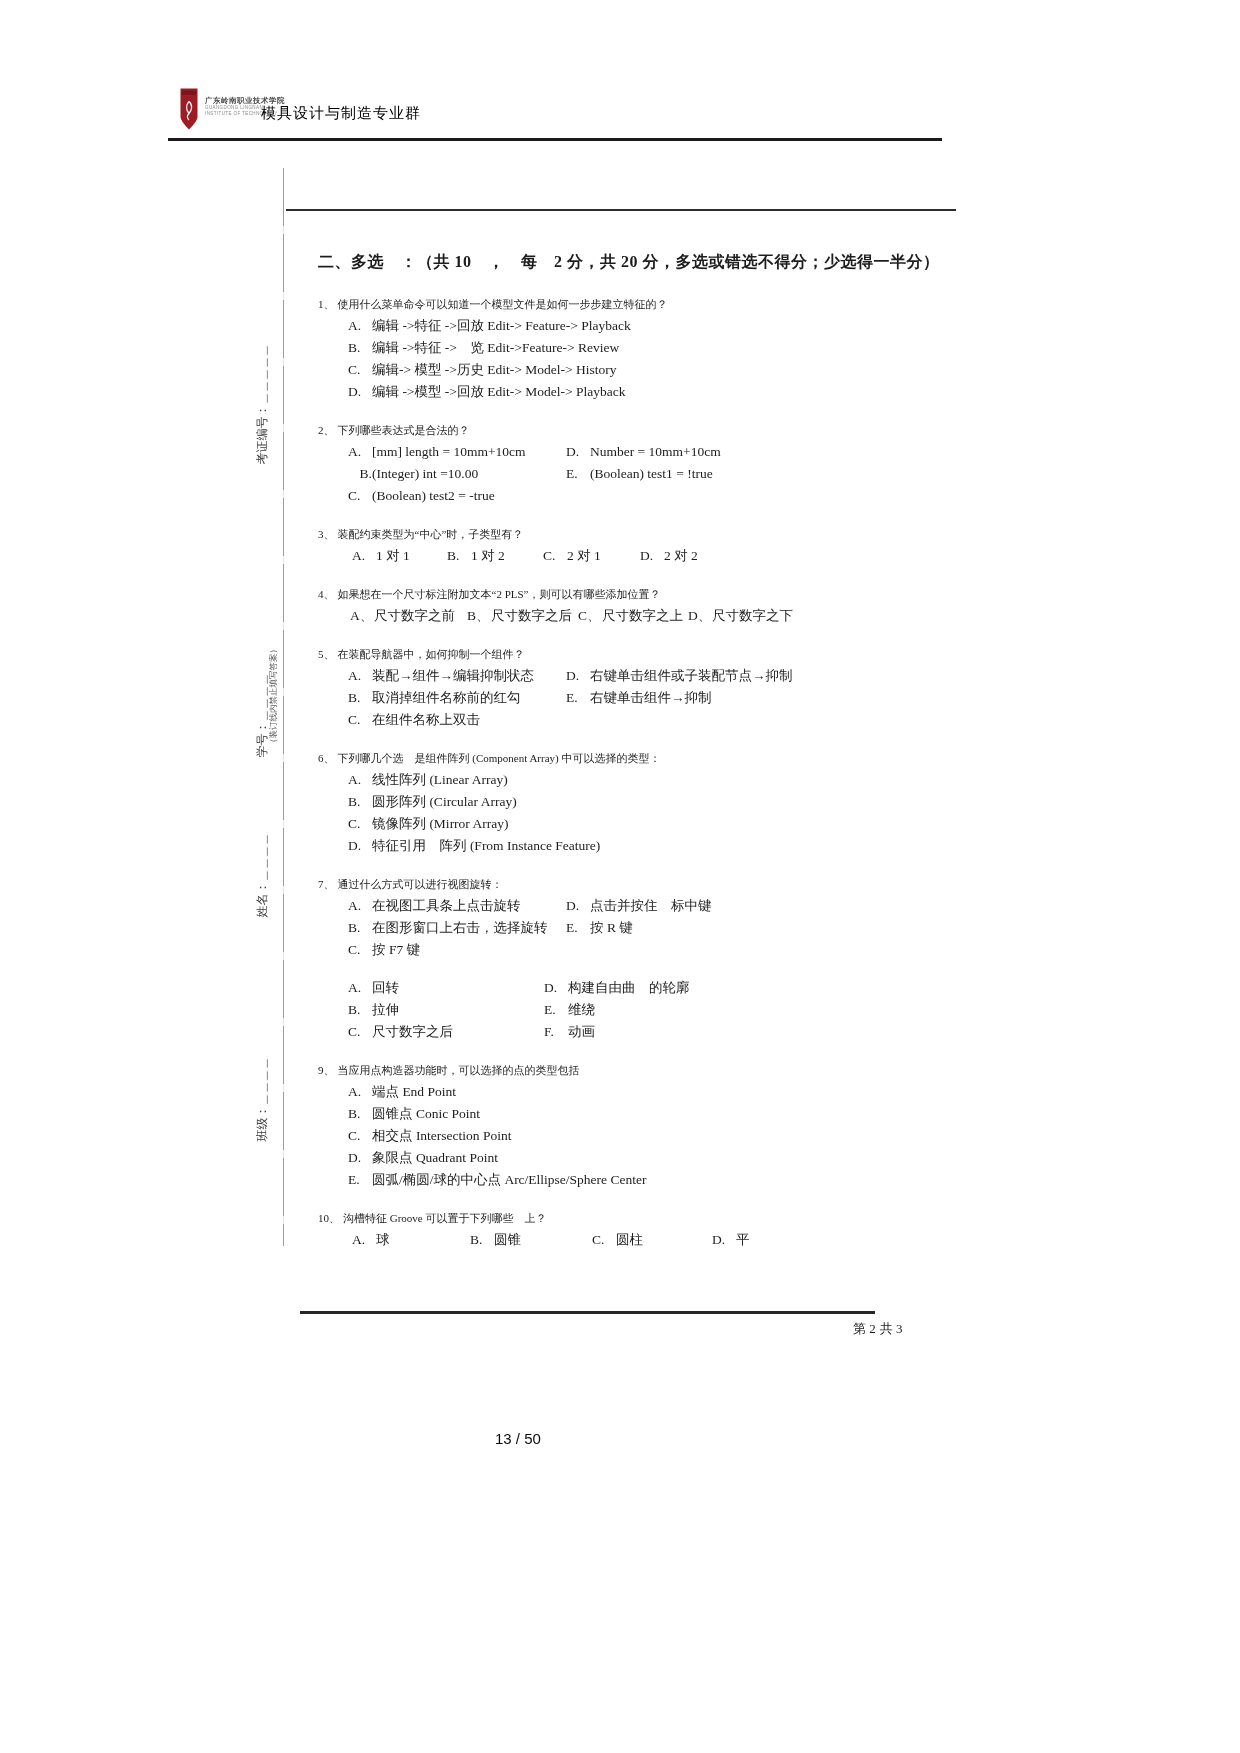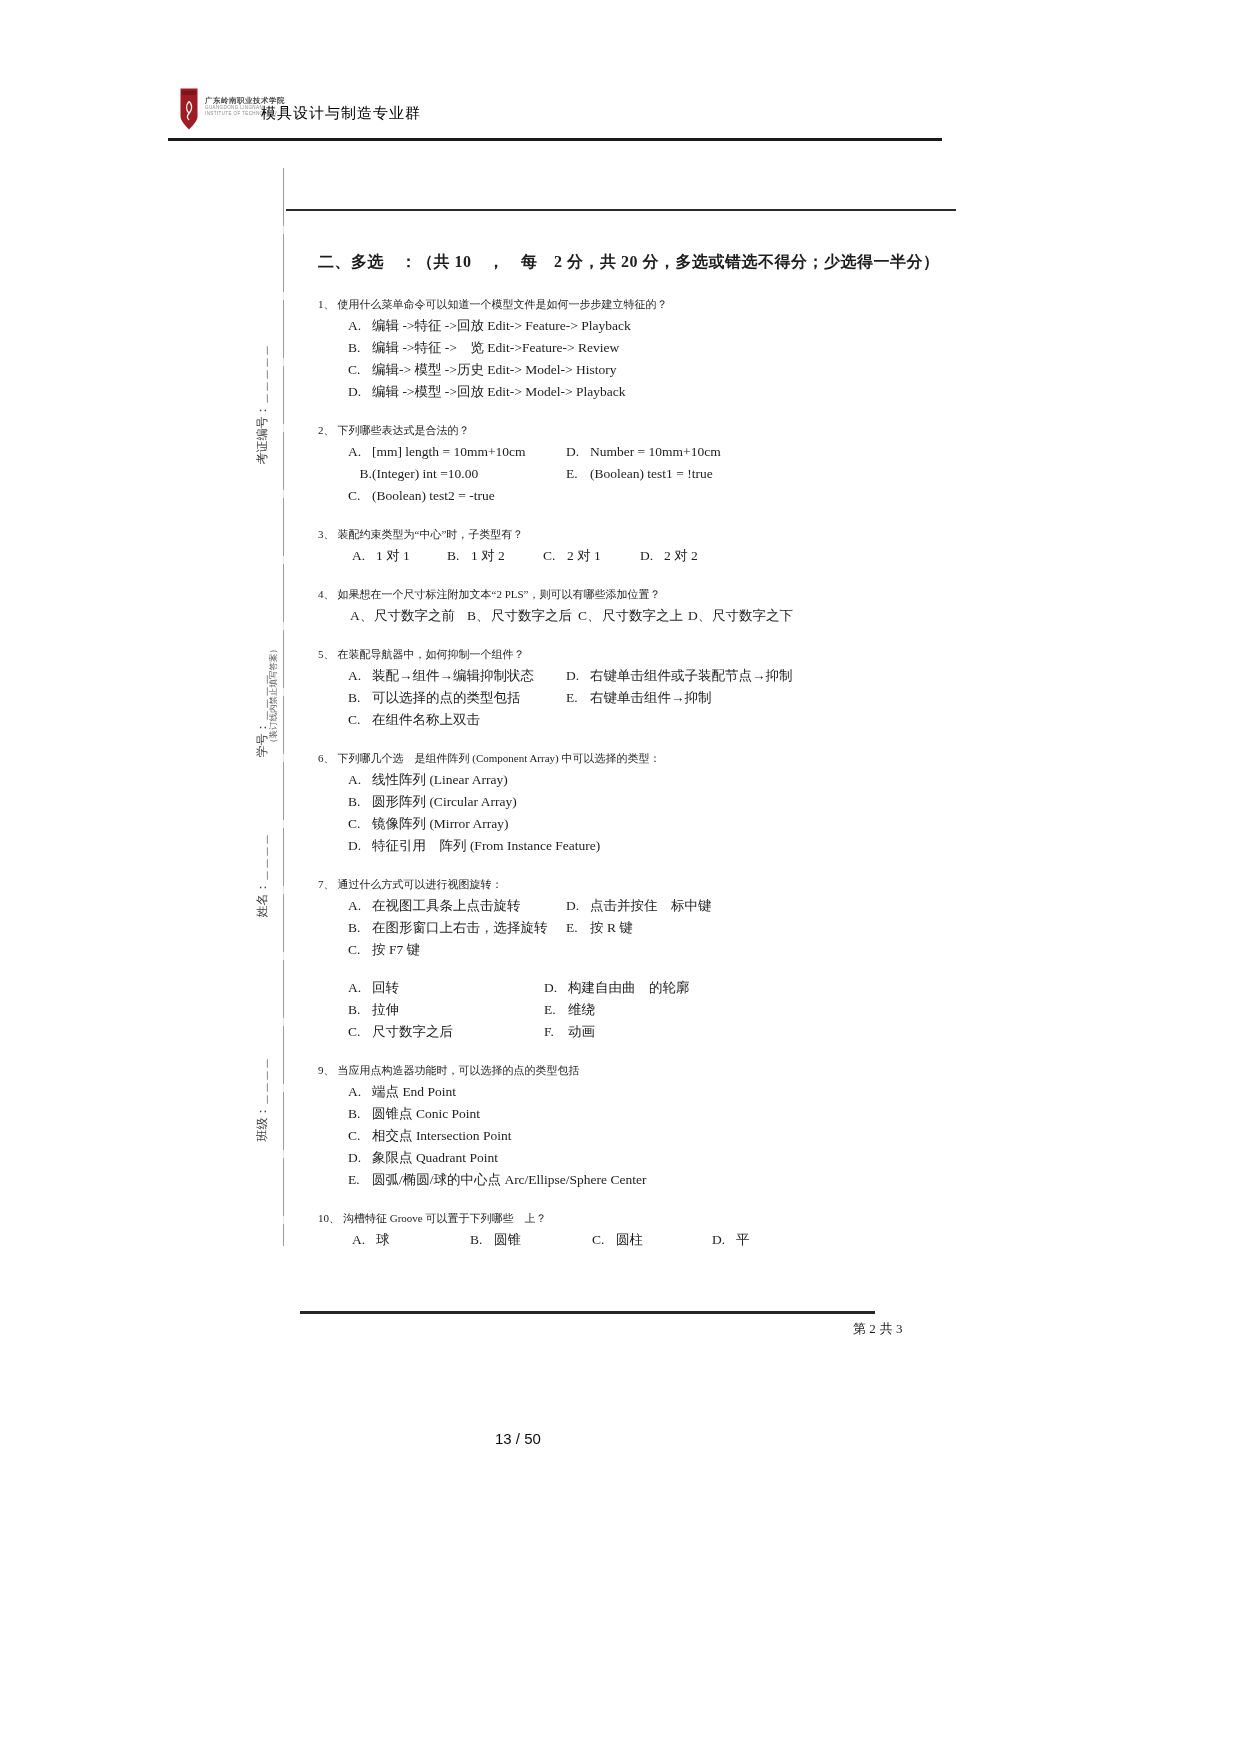--- a/index.html
+++ b/index.html
@@ -121,21 +121,21 @@
         <span class="opt-cell" style="left: 370px;"><span class="opt-label">D、</span><span class="opt-text">尺寸数字之下</span></span>
       </div>
     </div>
     <div class="question">
       <div class="q-line q-head"><span class="q-num">5、</span><span class="q-text">在装配导航器中，如何抑制一个组件？</span></div>
       <div class="opt-row">
         <span class="opt-cell" style="left: 30px;"><span class="opt-label">A.</span><span class="opt-text">装配→组件→编辑抑制状态</span></span>
         <span class="opt-cell" style="left: 248px;"><span class="opt-label">D.</span><span class="opt-text">右键单击组件或子装配节点→抑制</span></span>
       </div>
       <div class="opt-row">
-        <span class="opt-cell" style="left: 30px;"><span class="opt-label">B.</span><span class="opt-text">可以选择的点的类型包括</span></span>
+        <span class="opt-cell" style="left: 30px;"><span class="opt-label">B.</span><span class="opt-text">取消掉组件名称前的红勾</span></span>
         <span class="opt-cell" style="left: 248px;"><span class="opt-label">E.</span><span class="opt-text">右键单击组件→抑制</span></span>
       </div>
       <div class="opt-row">
         <span class="opt-cell" style="left: 30px;"><span class="opt-label">C.</span><span class="opt-text">在组件名称上双击</span></span>
       </div>
     </div>
     <div class="question">
       <div class="q-line q-head"><span class="q-num">6、</span><span class="q-text">下列哪几个选　是组件阵列 (Component Array) 中可以选择的类型：</span></div>
       <div class="opt-row">
         <span class="opt-cell" style="left: 30px;"><span class="opt-label">A.</span><span class="opt-text">线性阵列 (Linear Array)</span></span>

